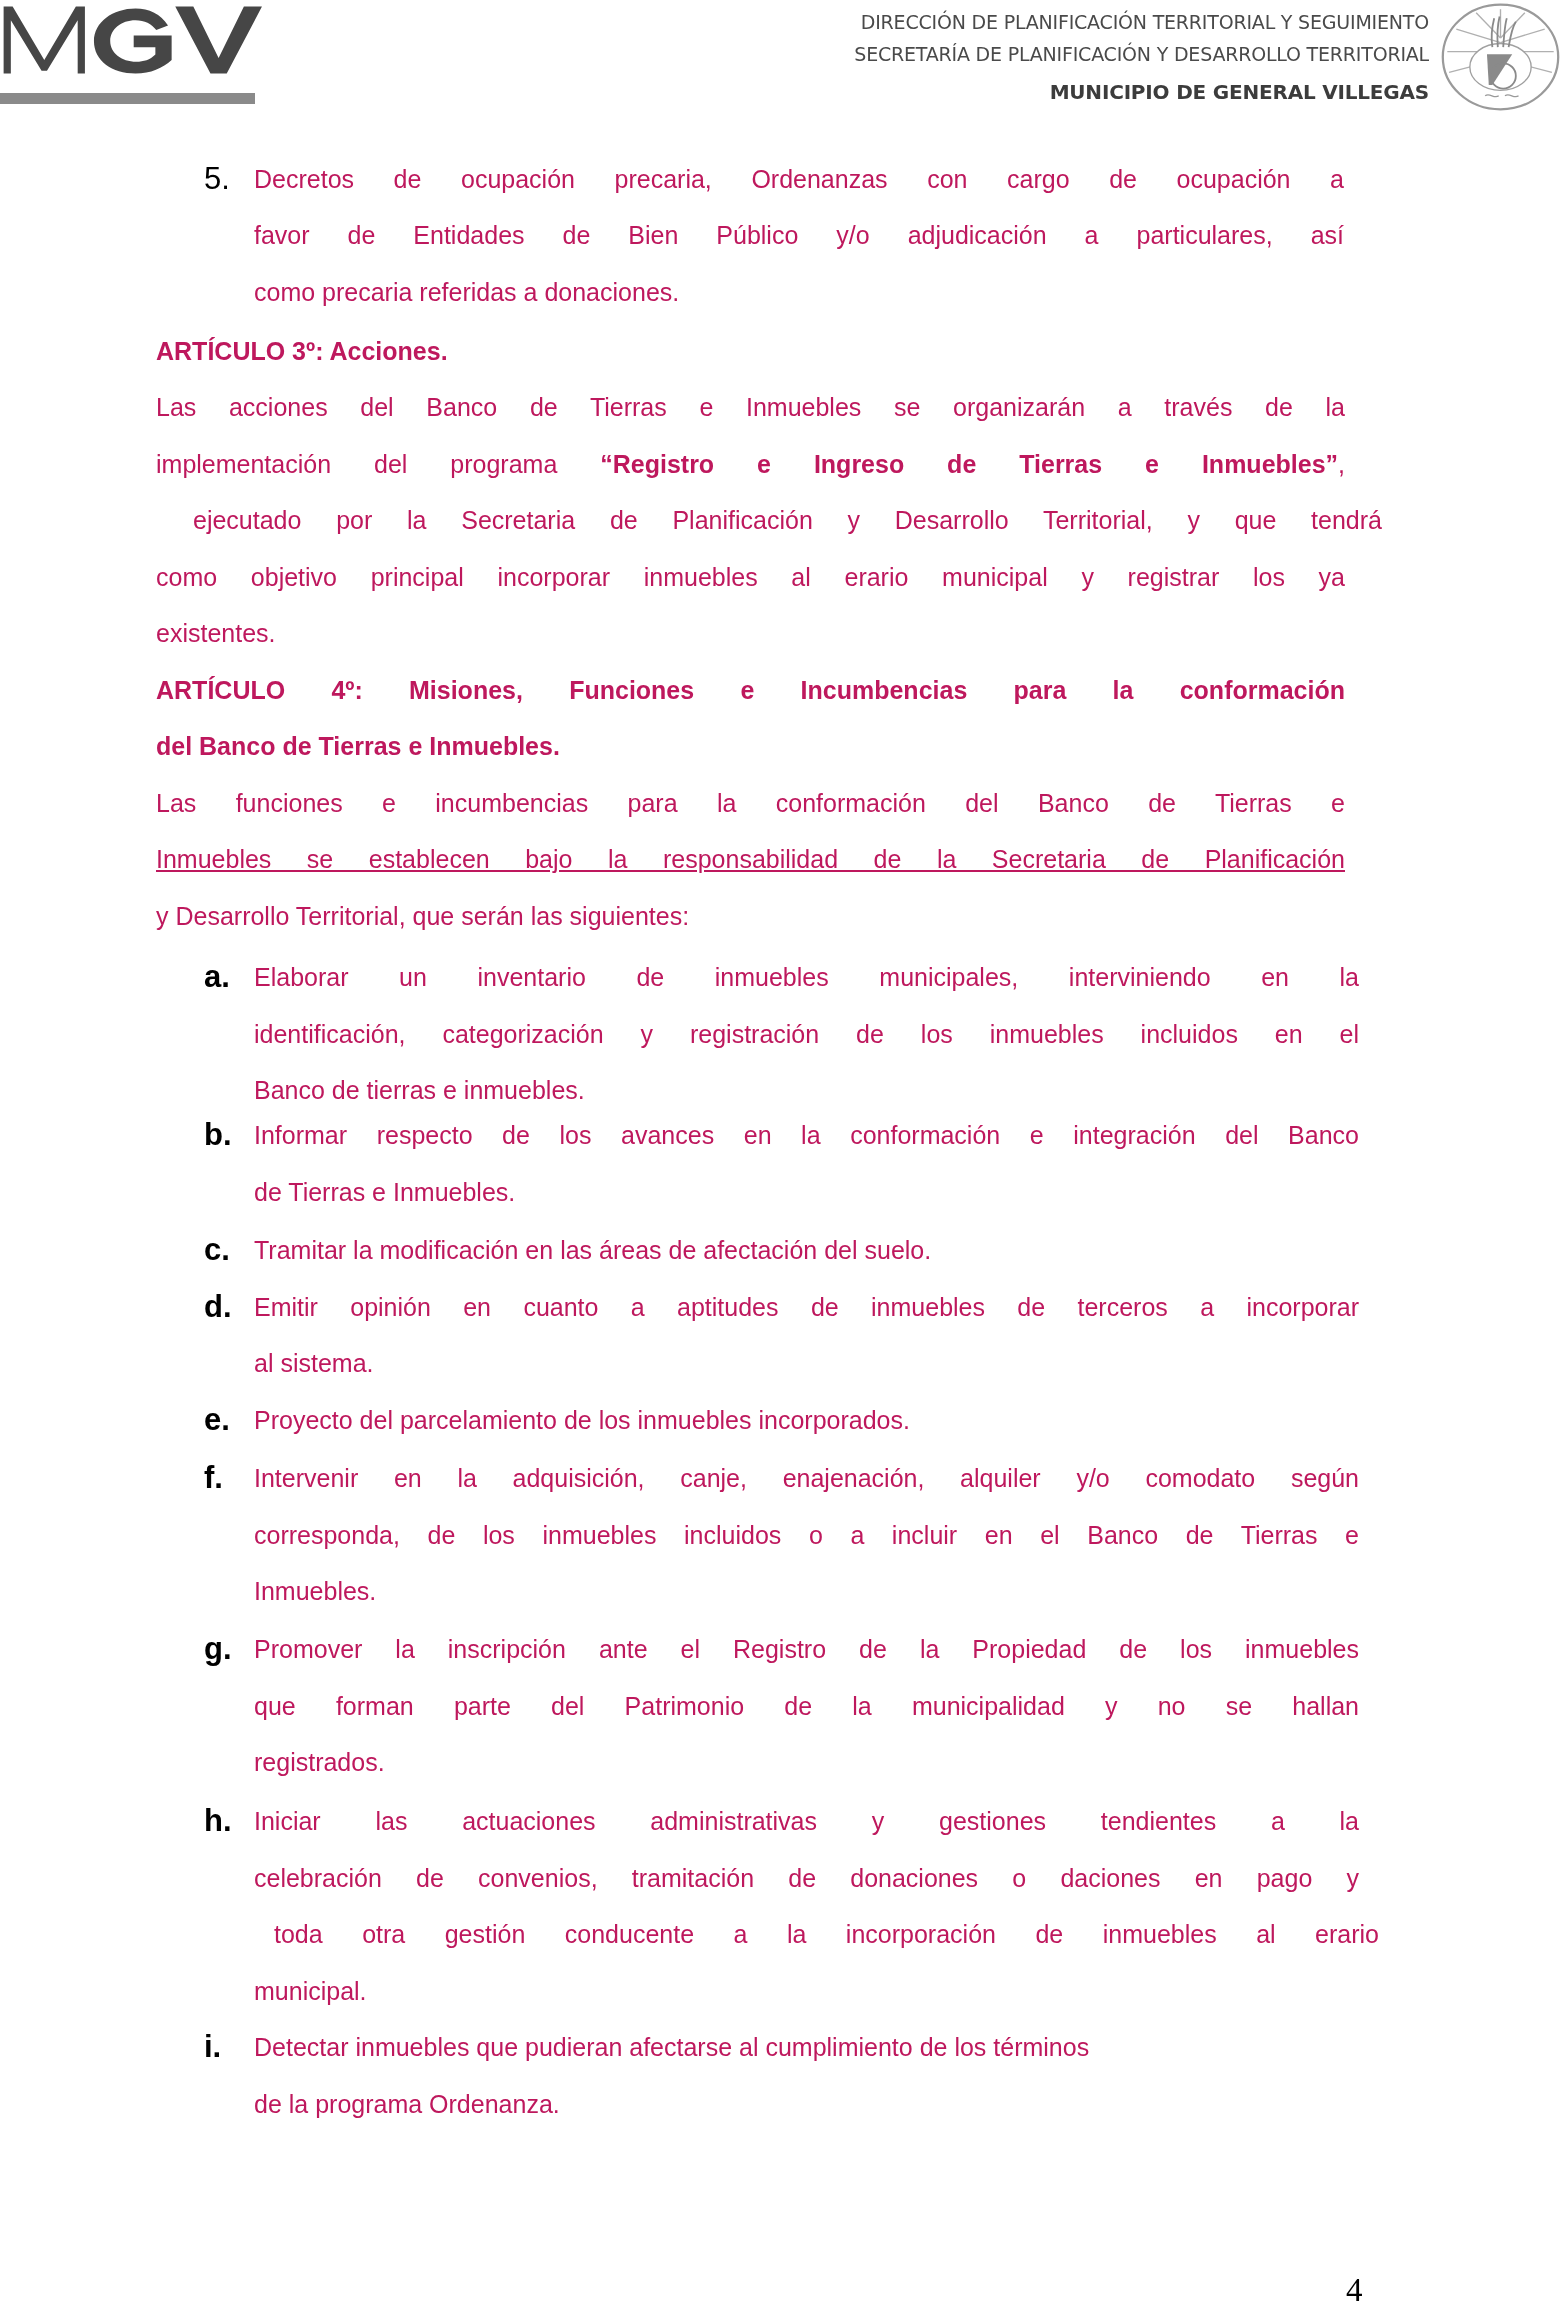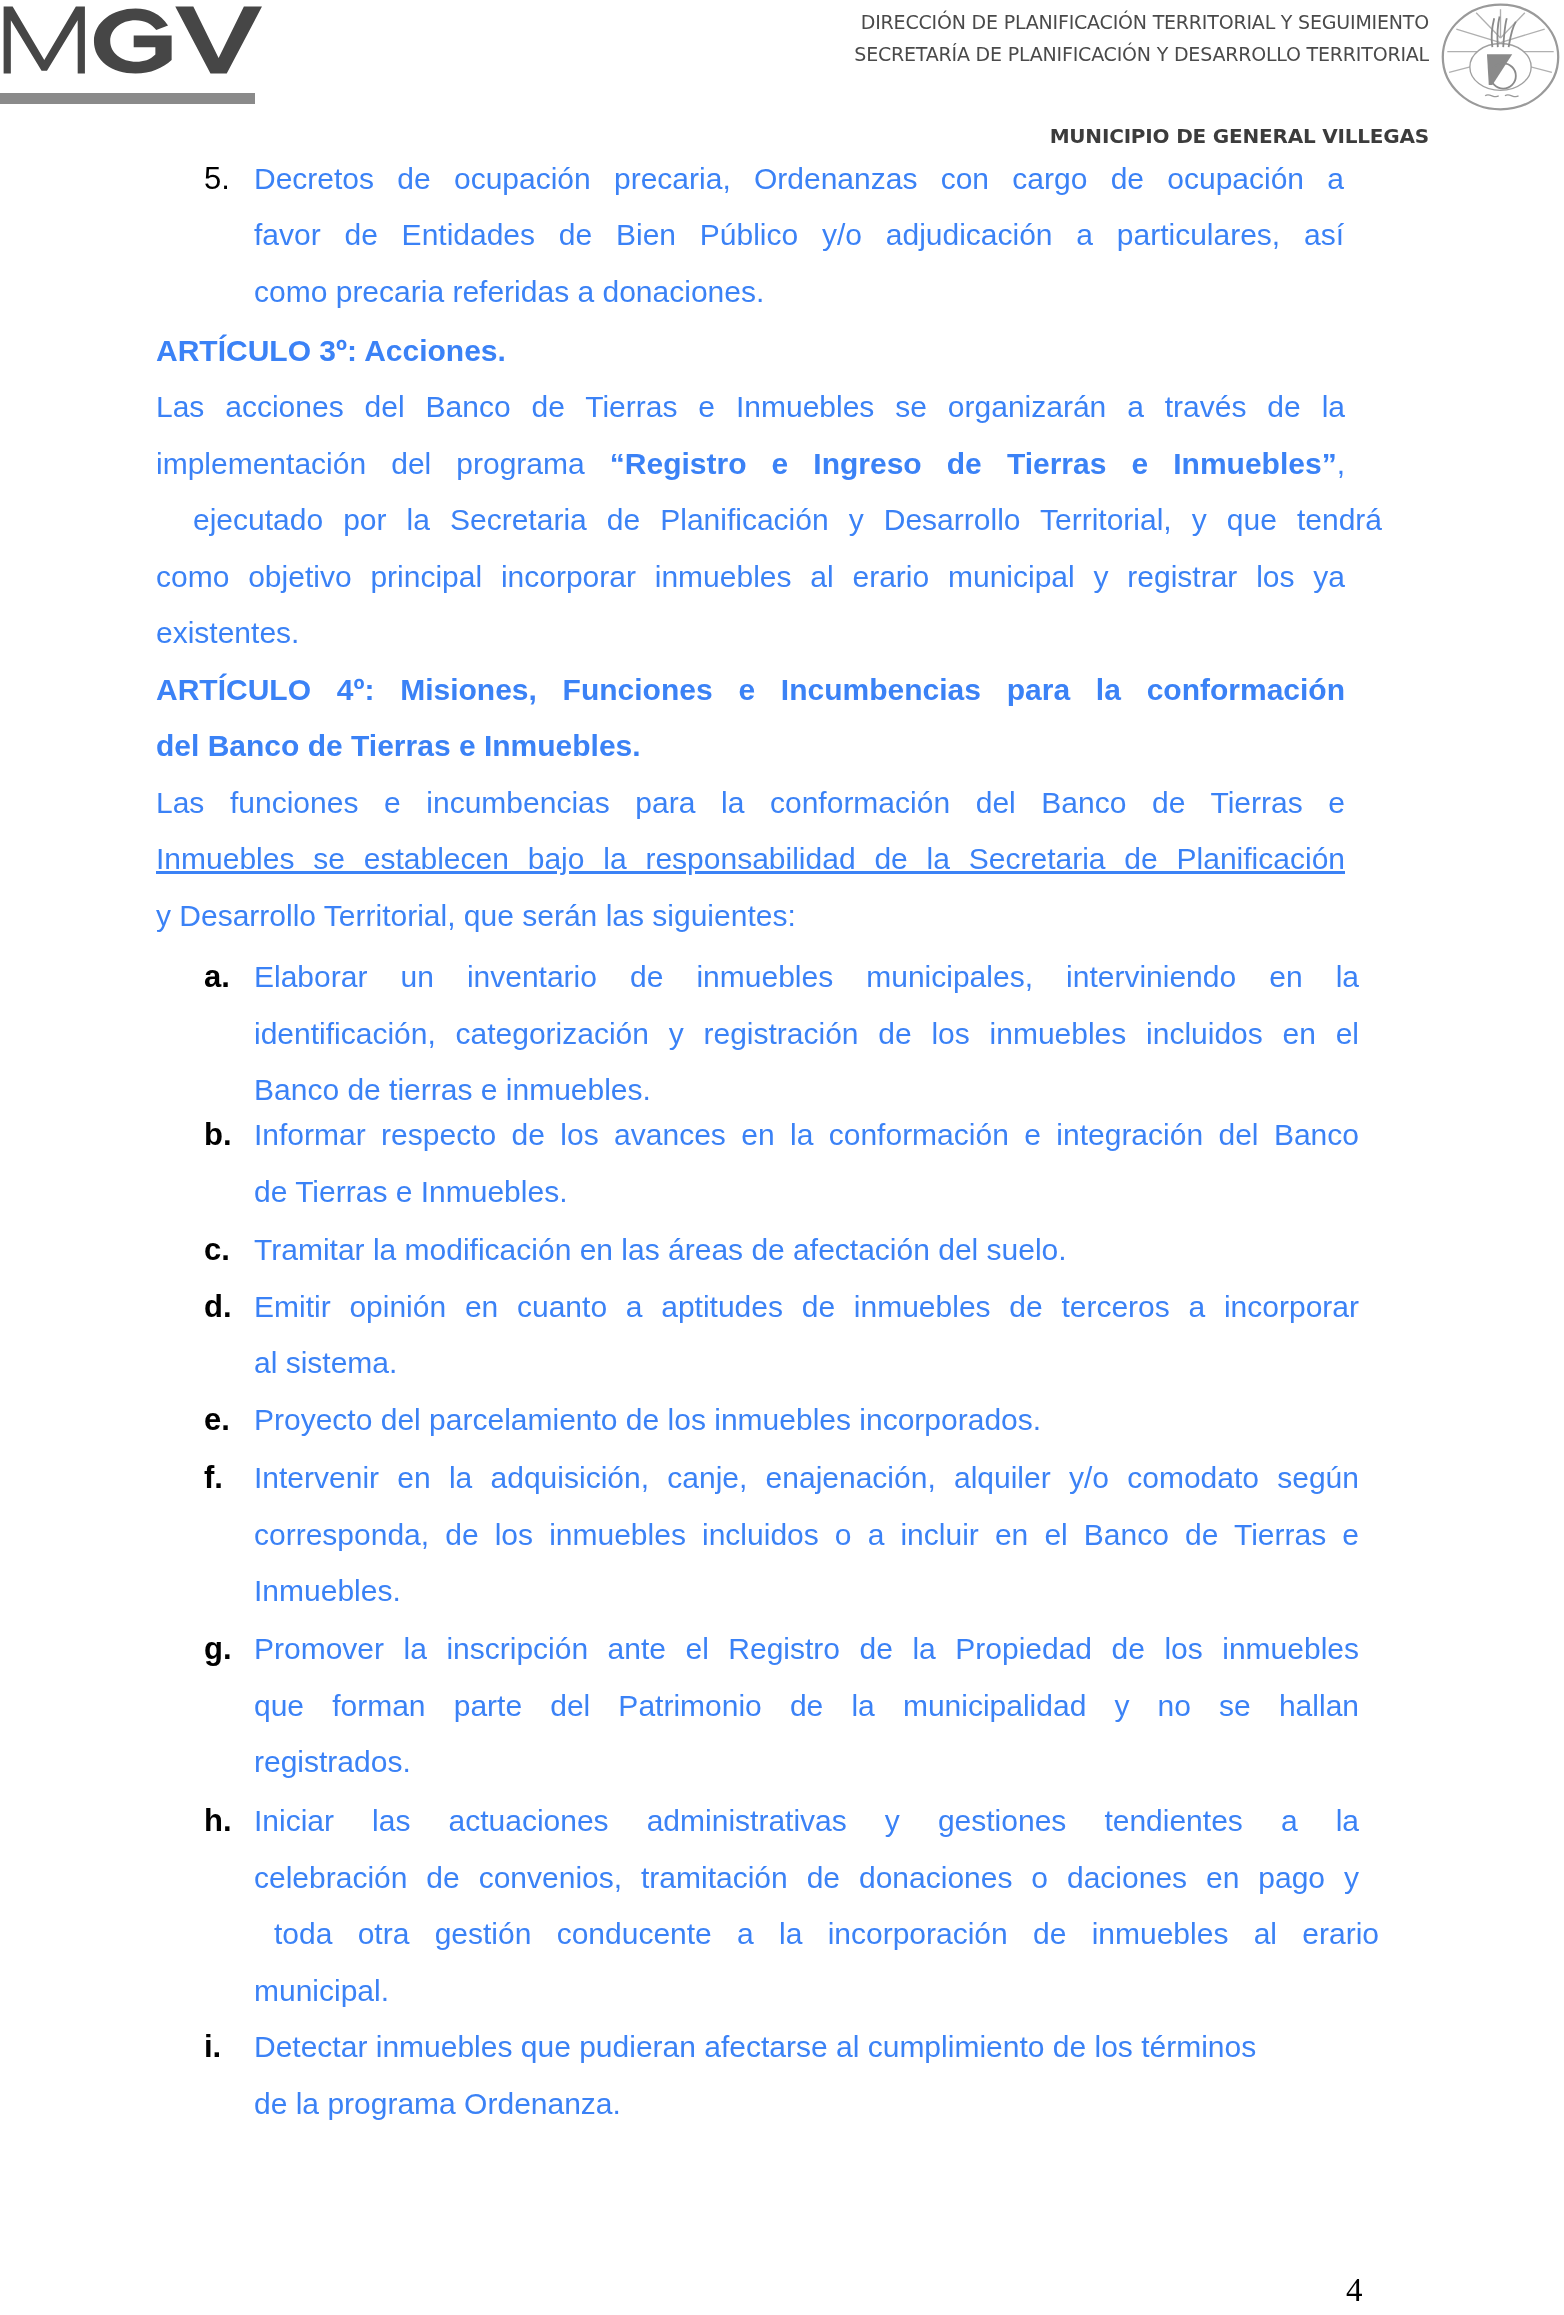--- a/index.html
+++ b/index.html
@@ -6,26 +6,26 @@
   body { width: 1564px; height: 2316px; position: relative; overflow: hidden; }
   #page { position: absolute; left: 0; top: 0; width: 1564px; height: 2207px; background: #fff; }
 
   
   .logo-mgv { position: absolute; left: 0; top: 0; width: 271px; height: 109px; }
   .logo-bar { position: absolute; left: 0; top: 93px; width: 255px; height: 11px; background: #8a8a8a; }
   .hdr-line { position: absolute; right: 135px; white-space: nowrap; color: #4a4a4a;
               font-family: "DejaVu Sans", sans-serif; letter-spacing: -0.2px; }
   .hdr-1 { top: 11px; font-size: 19px; }
   .hdr-2 { top: 43px; font-size: 19px; }
-  .hdr-3 { top: 80px; font-size: 20px; font-weight: bold; color: #3c3c3c; margin-top: 44px; }
+  .hdr-3 { top: 80px; font-size: 20px; font-weight: bold; color: #3c3c3c; }
   .seal { position: absolute; left: 1440px; top: 1.8px; width: 121px; height: 110px; }
 
   
-  .ln { position: absolute; height: 36px; font-family: "Liberation Sans", sans-serif; font-size: 30px;
-        color: #3b82f6; white-space: nowrap; line-height: 36px; }
+  .ln { position: absolute; height: 36px; font-family: "Liberation Sans", sans-serif; font-size: 25px;
+        color: #be185d; white-space: nowrap; line-height: 36px; }
   .ln.j { text-align: justify; text-align-last: justify; white-space: normal; overflow: hidden; }
   .para { left: 156px; width: 1189px; }
   .item-text { left: 254px; width: 1090px; }
   .item-text-b { left: 254px; width: 1105px; }
   .lbl { position: absolute; left: 204px; font-family: "Liberation Sans", sans-serif; font-size: 31px;
          line-height: 36px; color: #000; }
   .lbl.bold { font-weight: bold; }
   .bold { font-weight: bold; }
   .page-num { position: absolute; left: 1346px; top: 2272px; font-family: "Liberation Serif", serif;
               font-size: 33px; color: #000; line-height: 36px; }

